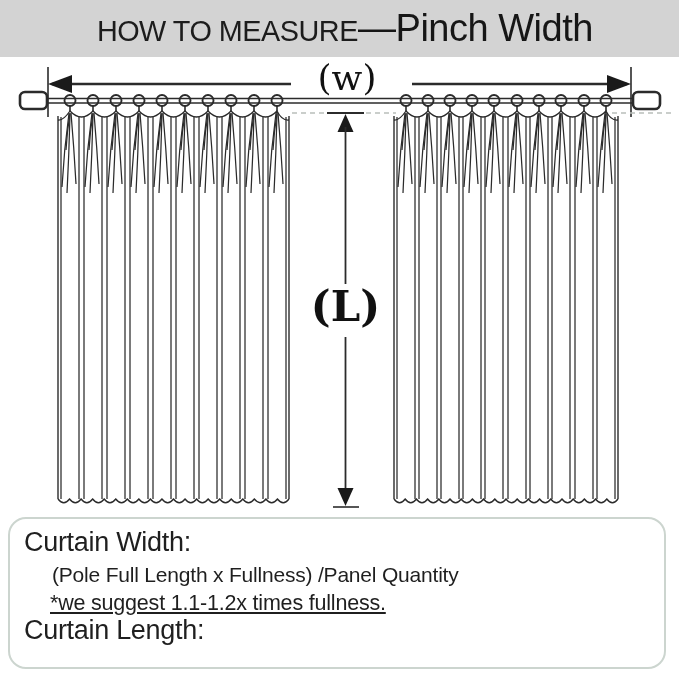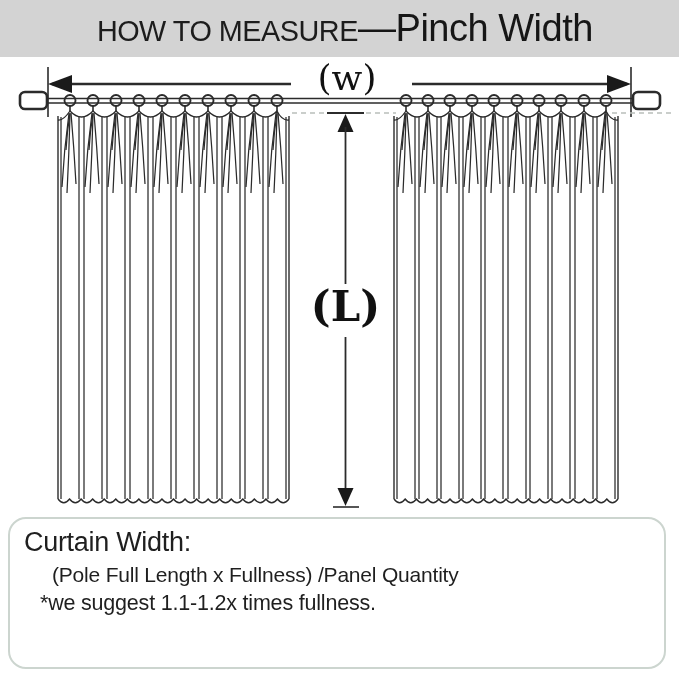--- a/index.html
+++ b/index.html
@@ -14,21 +14,21 @@
   
   #diagram{position:absolute;left:0;top:0;width:679px;height:679px;}
   .ink{stroke:#2b2b2b;fill:none;}
   .dimtext{font-family:"DejaVu Serif","Liberation Serif",serif;fill:#111;}
   
   .info-box{position:absolute;left:8px;top:517px;width:658px;height:152px;
       border:2px solid #ccd5cf;border-radius:18px;background:#fff;box-sizing:border-box;}
   .info-box p{position:absolute;margin:0;white-space:nowrap;color:#1f1f1f;}
   .ib-title{left:14px;font-size:27px;font-weight:500;letter-spacing:-0.3px;}
   .ib-body{left:14px;font-size:21px;font-weight:400;letter-spacing:-0.2px;color:#2a2a2a;}
-  .ib-red{left:30px;font-size:21.5px;font-weight:500;color:#9c2b2e;letter-spacing:-0.2px;}
+  .ib-red{left:40px;font-size:21.5px;font-weight:500;color:#9c2b2e;letter-spacing:-0.2px;text-decoration:underline;}
   #ib-line1{top:8px;text-align:center;}
   #ib-line2{top:44px;margin-left:28px;}
   #ib-line3{top:72px;}
   #ib-line4{top:96px;}
   #ib-line5{top:126px;}
 </style>
 </head>
 <body>
 
 <div id="app">
@@ -239,14 +239,15 @@
       <line class="ink" x1="345.5" y1="337" x2="345.5" y2="497" stroke-width="1.8"></line>
       <polygon points="345.5,506 337.5,488 353.5,488" fill="#1a1a1a"></polygon>
       <line class="ink" x1="333" y1="507" x2="359" y2="507" stroke-width="1.6"></line>
     </g>
   </svg>
 
   <div class="info-box">
     <p id="ib-line1" class="ib-title">Curtain Width:</p>
     <p id="ib-line2" class="ib-body">(Pole Full Length x Fullness) /Panel Quantity</p>
     <p id="ib-line3" class="ib-red">*we suggest 1.1-1.2x times fullness.</p>
+    <p id="ib-line4" class="ib-title">Curtain Length:</p>
   </div>
 </div>
 
 </body></html>

